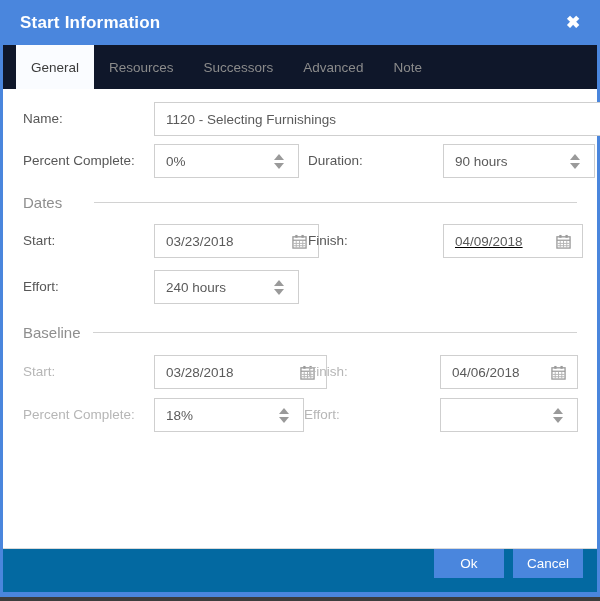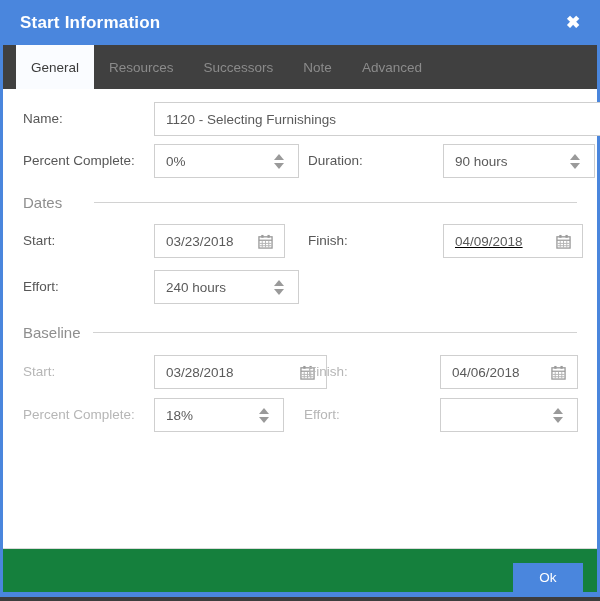--- a/index.html
+++ b/index.html
@@ -57,21 +57,21 @@
     color: #ffffff;
     font-size: 17px;
     font-weight: bold;
     line-height: 1;
     cursor: pointer;
     user-select: none;
   }
   
   .tabbar {
     flex: 0 0 44px;
-    background: #404040;
+    background: #0f172a;
     display: flex;
     align-items: stretch;
     padding-left: 13px;
     box-sizing: border-box;
   }
   .tab {
     display: flex;
     align-items: center;
     padding: 0 15px;
     font-size: 13.5px;
@@ -174,24 +174,24 @@
     white-space: nowrap;
   }
   .section .sline {
     flex: 1 1 auto;
     height: 1px;
     background: #d2d2d2;
   }
   
   .footer {
     flex: 0 0 44px;
-    background: #15803d;
+    background: #0369a1;
     border-top: 1px solid #d9d9d9;
     display: flex;
-    align-items: flex-end;
+    align-items: flex-start;
     justify-content: flex-end;
     padding-right: 14px;
     gap: 9px;
     box-sizing: border-box;
   }
   .btn {
     min-width: 70px;
     height: 29px;
     background: #4a86dd;
     color: #ffffff;
@@ -220,24 +220,24 @@
       <div class="tab active">
         <span>General</span>
       </div>
       <div class="tab">
         <span>Resources</span>
       </div>
       <div class="tab">
         <span>Successors</span>
       </div>
       <div class="tab">
+        <span>Advanced</span>
+      </div>
+      <div class="tab">
         <span>Note</span>
-      </div>
-      <div class="tab">
-        <span>Advanced</span>
       </div>
     </div>
 
     <div class="body">
 
       <div class="row" style="top:13px;">
         <span class="lbl" style="left:20px;">Name:</span>
         <div class="field" style="left:151px; width:482px;">
           <span class="val">1120 - Selecting Furnishings</span>
         </div>
@@ -262,21 +262,21 @@
         </div>
       </div>
 
       <div class="section" style="top:103px;gap:20px;">
         <span class="stitle">Dates</span>
         <span class="sline"></span>
       </div>
 
       <div class="row" style="top:135px;">
         <span class="lbl" style="left:20px;">Start:</span>
-        <div class="field" style="left:151px; width:131px;">
+        <div class="field" style="left:151px; width:165px;">
           <span class="val">03/23/2018</span>
           <span class="cal">
             <svg width="15" height="15" viewBox="0 0 16 16" aria-hidden="true">
               <rect x="1" y="3" width="14" height="12" fill="none" stroke="#9a9a9a" stroke-width="1.4"></rect>
               <rect x="3.5" y="1" width="2.4" height="3" fill="#9a9a9a"></rect>
               <rect x="10.1" y="1" width="2.4" height="3" fill="#9a9a9a"></rect>
               <rect x="1" y="6" width="14" height="1.3" fill="#9a9a9a"></rect>
               <rect x="4" y="7.5" width="1" height="7" fill="#b4b4b4"></rect>
               <rect x="7.5" y="7.5" width="1" height="7" fill="#b4b4b4"></rect>
               <rect x="11" y="7.5" width="1" height="7" fill="#b4b4b4"></rect>
@@ -352,37 +352,38 @@
               <rect x="11" y="7.5" width="1" height="7" fill="#b4b4b4"></rect>
               <rect x="1.5" y="9.5" width="13" height="1" fill="#b4b4b4"></rect>
               <rect x="1.5" y="12" width="13" height="1" fill="#b4b4b4"></rect>
             </svg>
           </span>
         </div>
       </div>
 
       <div class="row" style="top:309px;">
         <span class="lbl dim" style="left:20px;">Percent Complete:</span>
-        <div class="field" style="left:151px; width:130px;">
+        <div class="field" style="left:151px; width:150px;">
           <span class="val">18%</span>
           <span class="spinner">
               <i class="up"></i>
               <i class="dn"></i>
             </span>
         </div>
         <span class="lbl dim" style="left:301px;">Effort:</span>
         <div class="field" style="left:437px; width:138px;">
           <span class="val"></span>
           <span class="spinner">
               <i class="up"></i>
               <i class="dn"></i>
             </span>
         </div>
       </div>
 
     </div>
 
     <div class="footer">
       <button class="btn">Ok</button>
+      <button class="btn">Cancel</button>
     </div>
 
   </div>
 </div>
 
 </body></html>

